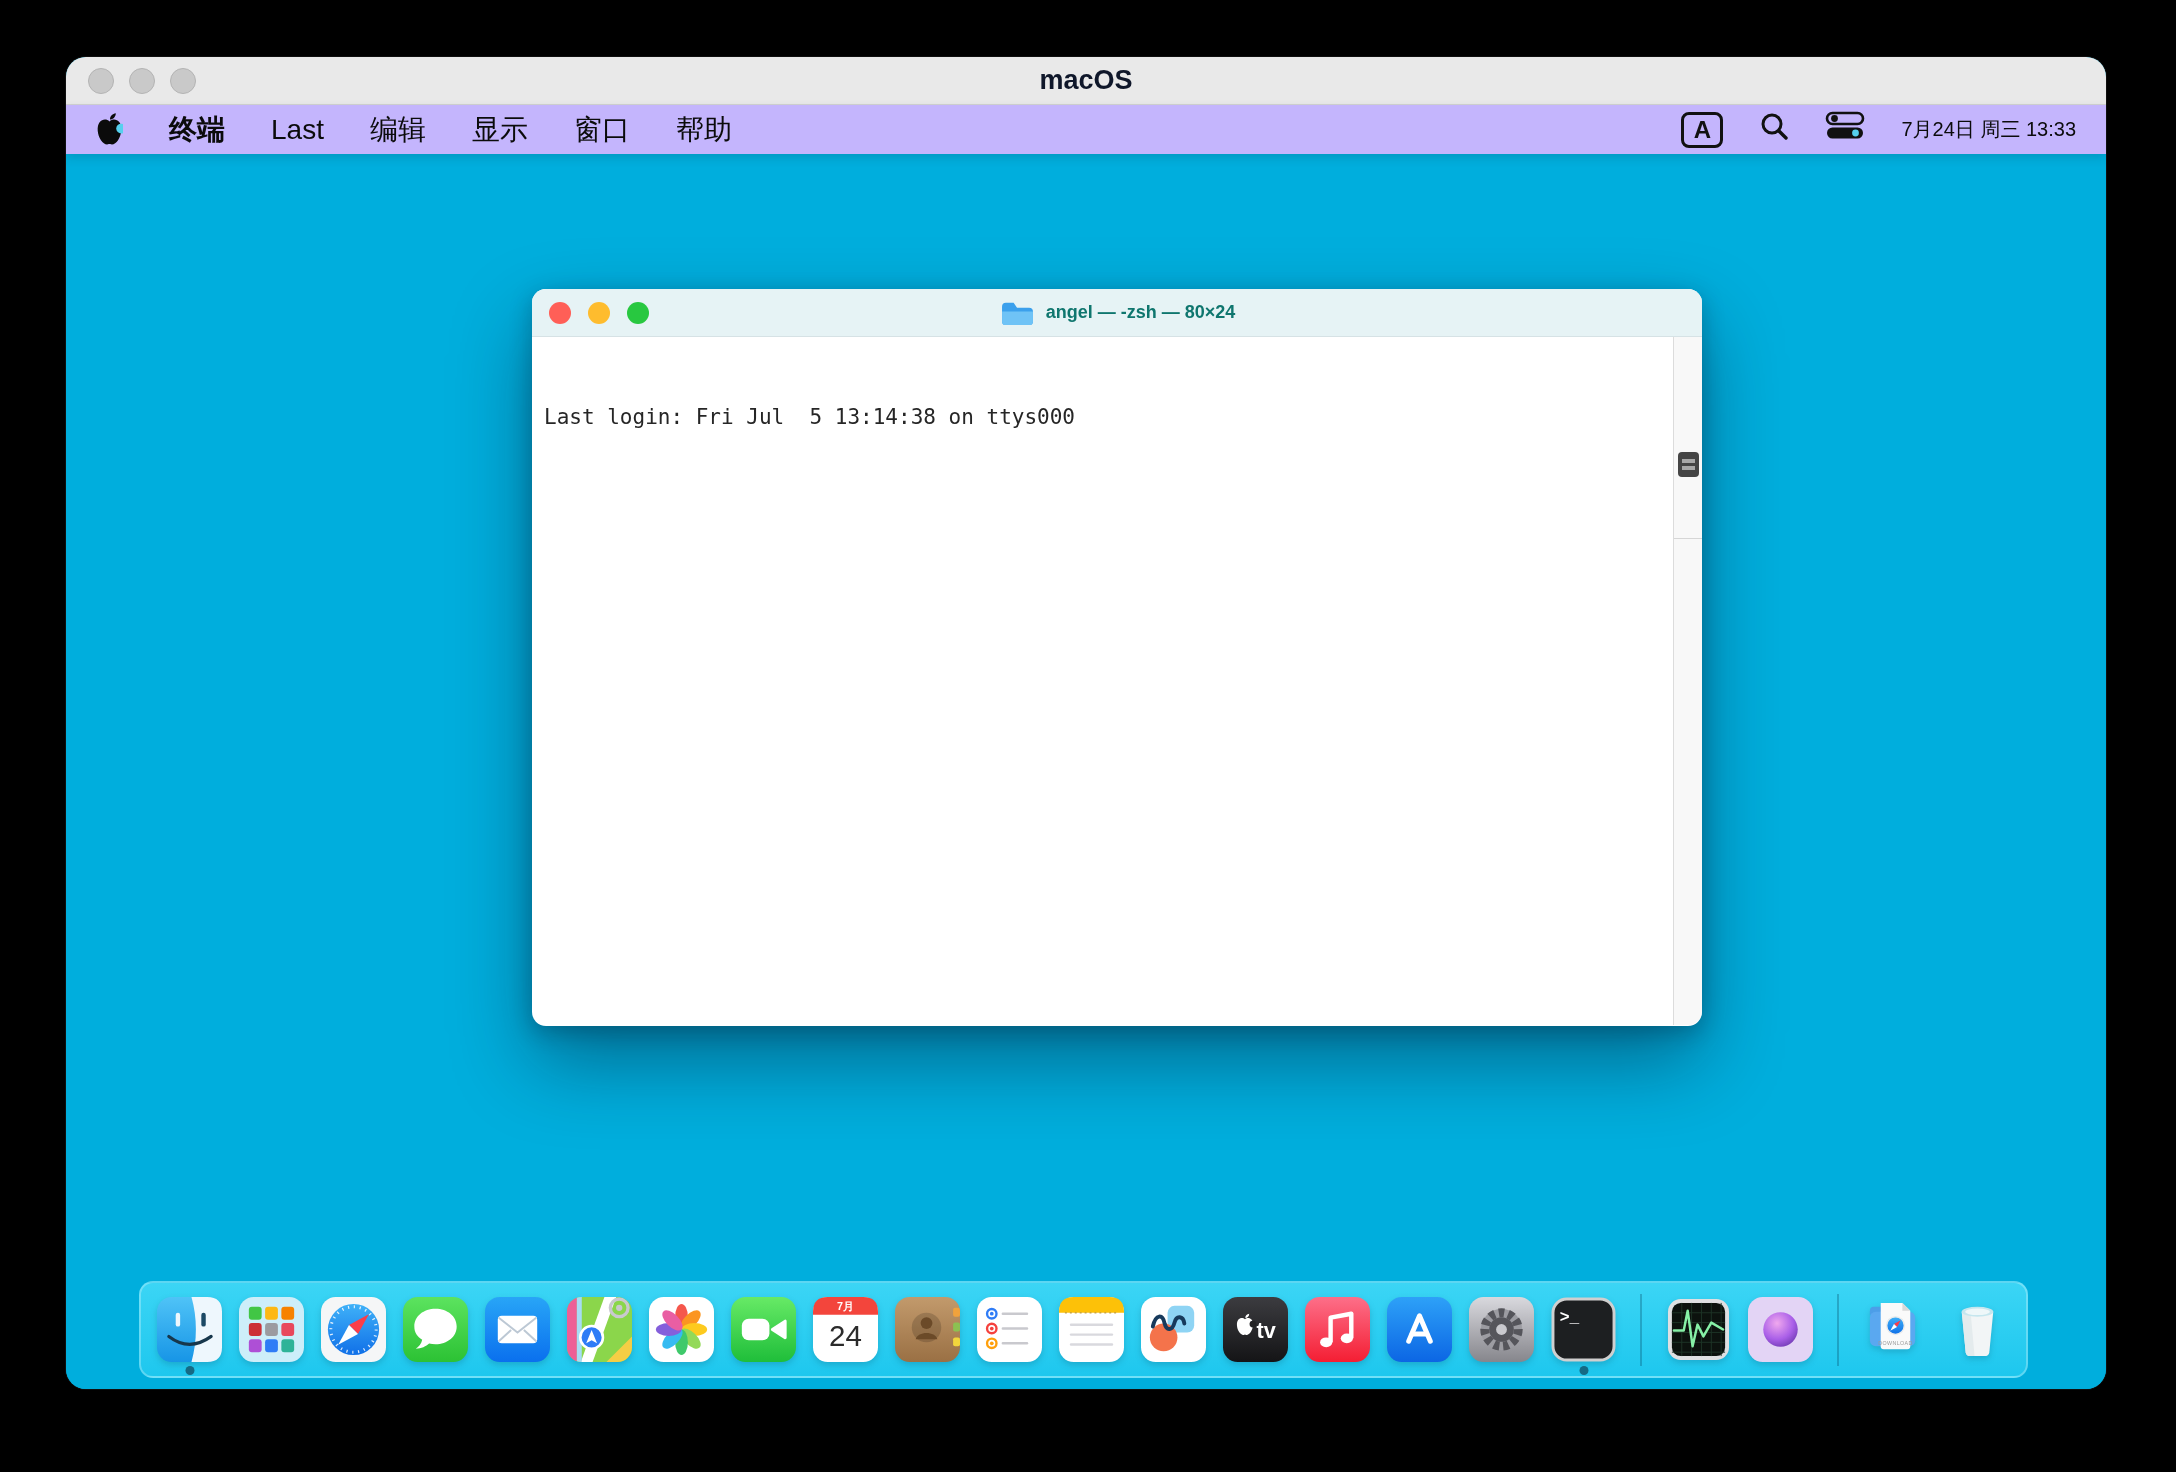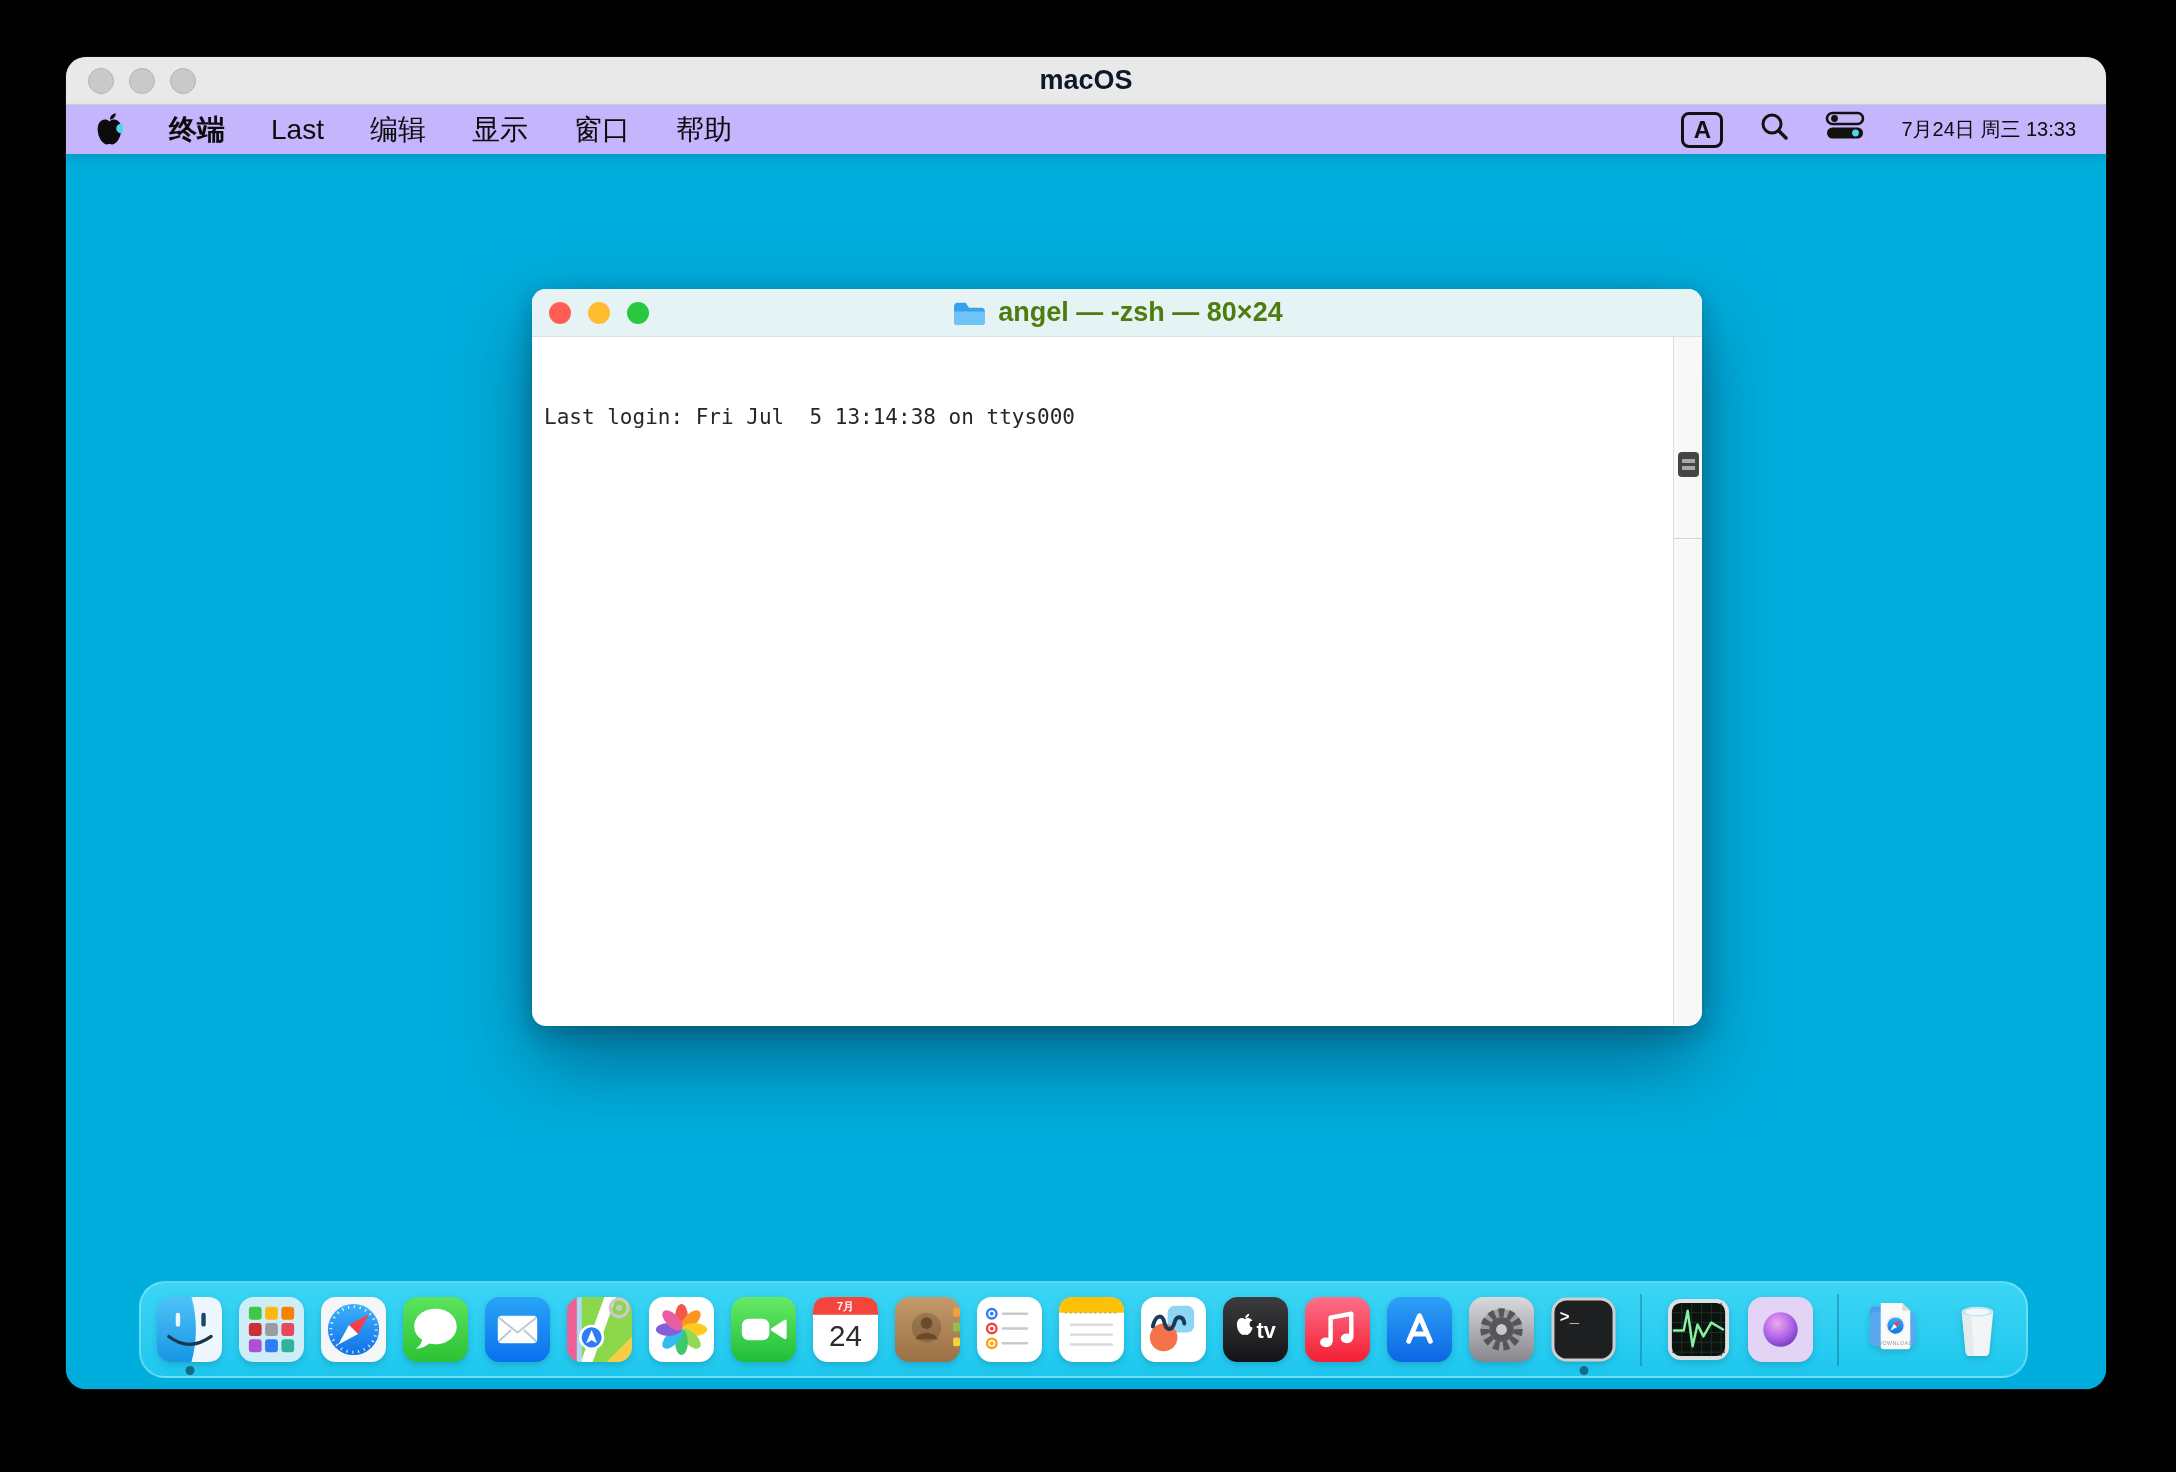--- a/index.html
+++ b/index.html
@@ -51,42 +51,42 @@
     box-shadow:0 36px 80px rgba(0,10,30,0.40), 0 6px 22px rgba(0,10,30,0.25);
   }
   .term-titlebar {
     height:48px; background:#e6f3f5; border-radius:14px 14px 0 0; position:relative;
     display:flex; align-items:center; justify-content:center; gap:10px;
     border-bottom:1px solid #d6e2e5;
   }
   .term-lights { position:absolute; left:17px; top:0; height:100%; display:flex; align-items:center; gap:17px; }
   .t-light { width:22px; height:22px; border-radius:50%; }
   .t-red { background:#ff5f57; } .t-yellow { background:#febc2e; } .t-green { background:#28c840; }
-  .term-title { font-weight:bold; font-size:27px; color:#4d7c0f; }
+  .term-title { font-weight:bold; font-size:18px; color:#0f766e; }
   .term-body {
     position:relative; height:688px; border-radius:0 0 14px 14px; overflow:hidden;
     font-family:"DejaVu Sans Mono", monospace; font-size:21px; line-height:28px;
     color:#262626; padding:10px 40px 0 12px; white-space:pre;
   }
   .cursor { display:inline-block; width:13px; height:23px; background:#8a8a8a; vertical-align:-4px; margin-left:3px; }
   .term-scroll {
     position:absolute; top:0; right:0; width:29px; height:100%;
     background:#f8f8f8; border-left:1px solid #dcdcdc; border-radius:0 0 13px 0;
   }
   .scroll-top { border-bottom:1px solid #d6d6d6; padding:3px 0 5px; }
   .scroll-icon {
     width:21px; height:25px; background:#454545; border-radius:4px; margin:0 auto;
     display:flex; flex-direction:column; justify-content:center; align-items:center; gap:3px;
   }
   .scroll-icon i { display:block; width:13px; height:4px; background:#a8a8a8; }
 
   
   .dock {
     position:absolute; left:73px; top:1127px; width:1889px; height:97px;
-    border-radius:26px;
+    border-radius:14px;
     background:linear-gradient(#3bd5f5,#1ec7ee);
     border:2px solid rgba(255,255,255,0.28);
     display:flex; align-items:center; justify-content:center; gap:17px; padding:6px 14px;
   }
   .dock-item { width:65px; height:65px; position:relative; flex:none; }
   .dock-item svg { width:65px; height:65px; display:block; filter:drop-shadow(0 3px 3px rgba(0,40,60,0.18)); }
   .dock-sep { width:2px; height:72px; background:rgba(8,70,95,0.30); margin:0 7px; flex:none; }
   .run-dot {
     position:absolute; left:50%; bottom:-13px; transform:translateX(-50%);
     width:9px; height:9px; border-radius:50%; background:#156a85;

